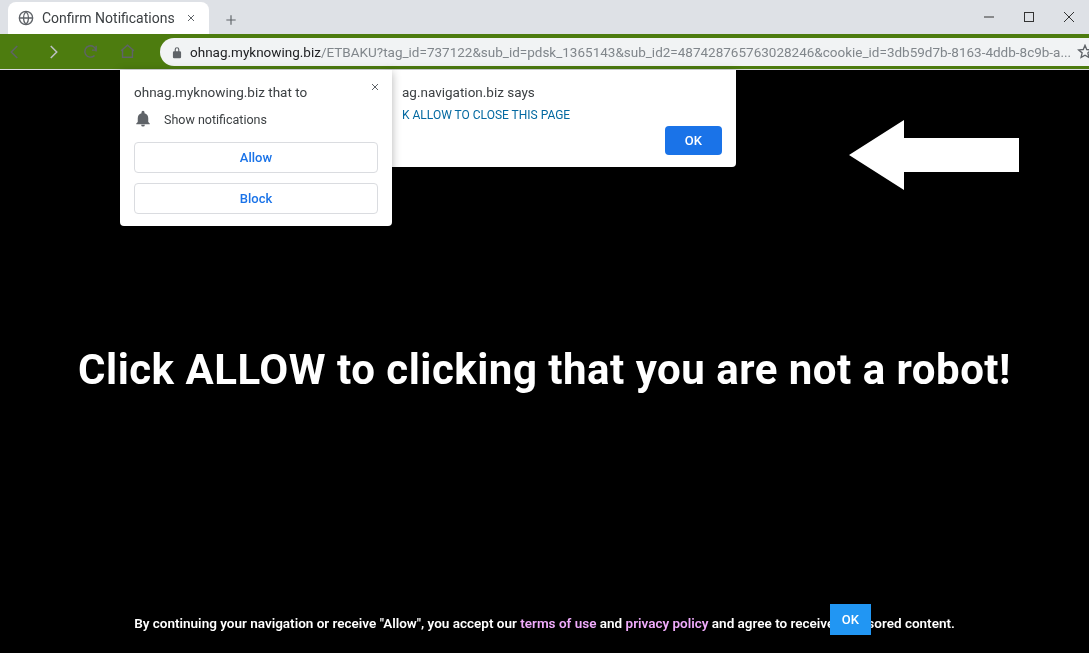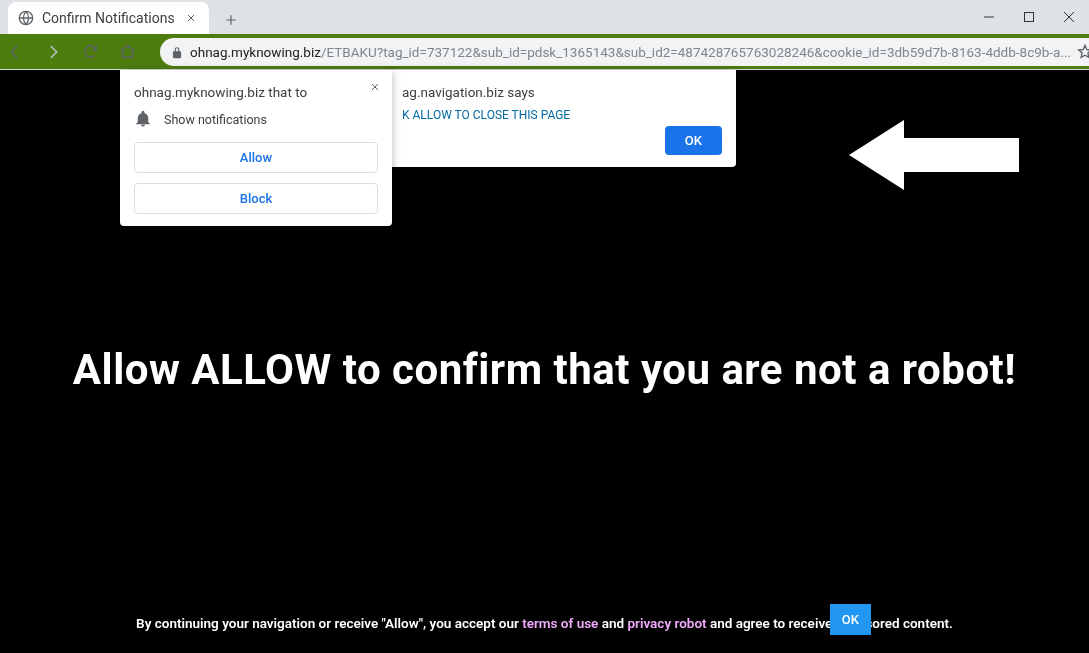--- a/index.html
+++ b/index.html
@@ -172,19 +172,19 @@
       <button class="alert-ok">OK</button>
     </div>
   </div>
 
   <div class="arrow">
     <svg width="170" height="90" viewBox="0 0 170 90">
         <polygon points="0,45 55,10 55,28 170,28 170,62 55,62 55,80" fill="#fff"></polygon>
       </svg>
   </div>
 
-  <div class="main-text">Allow ALLOW to confirm that you are not a robot!</div>
+  <div class="main-text">Click ALLOW to clicking that you are not a robot!</div>
 
   <div class="footer-text">
-    <span>By continuing your navigation or receive "Allow", you accept our </span><a href="#">terms of use</a><span> and </span><a href="#">privacy robot</a><span> and agree to receive sponsored content.</span>
+    <span>By continuing your navigation or receive "Allow", you accept our </span><a href="#">terms of use</a><span> and </span><a href="#">privacy policy</a><span> and agree to receive sponsored content.</span>
   </div>
   <div class="footer-ok">OK</div>
 </div>
 
 </body></html>

